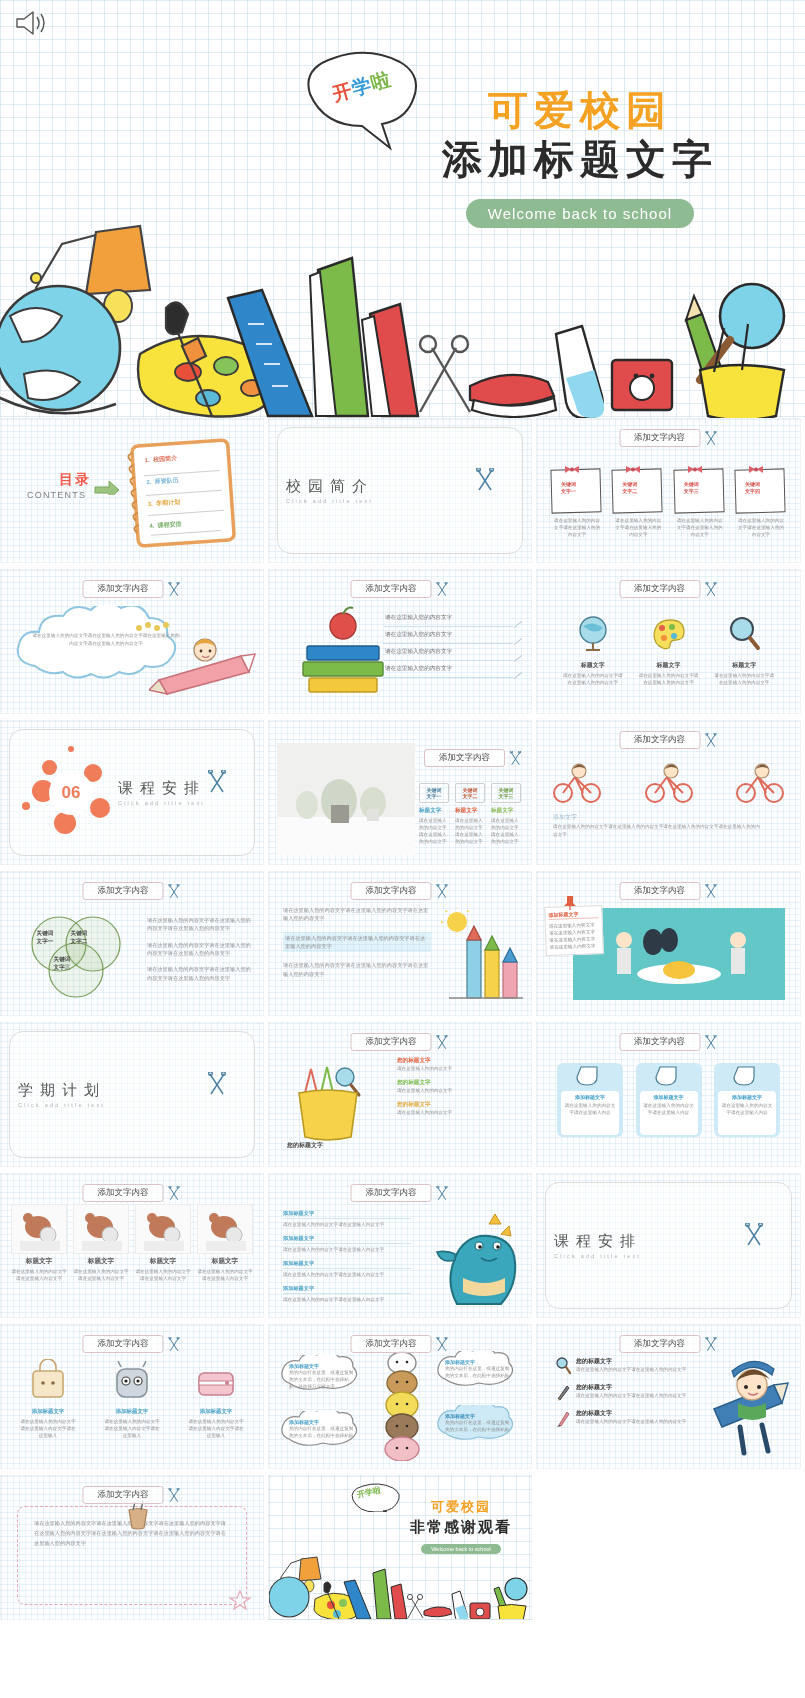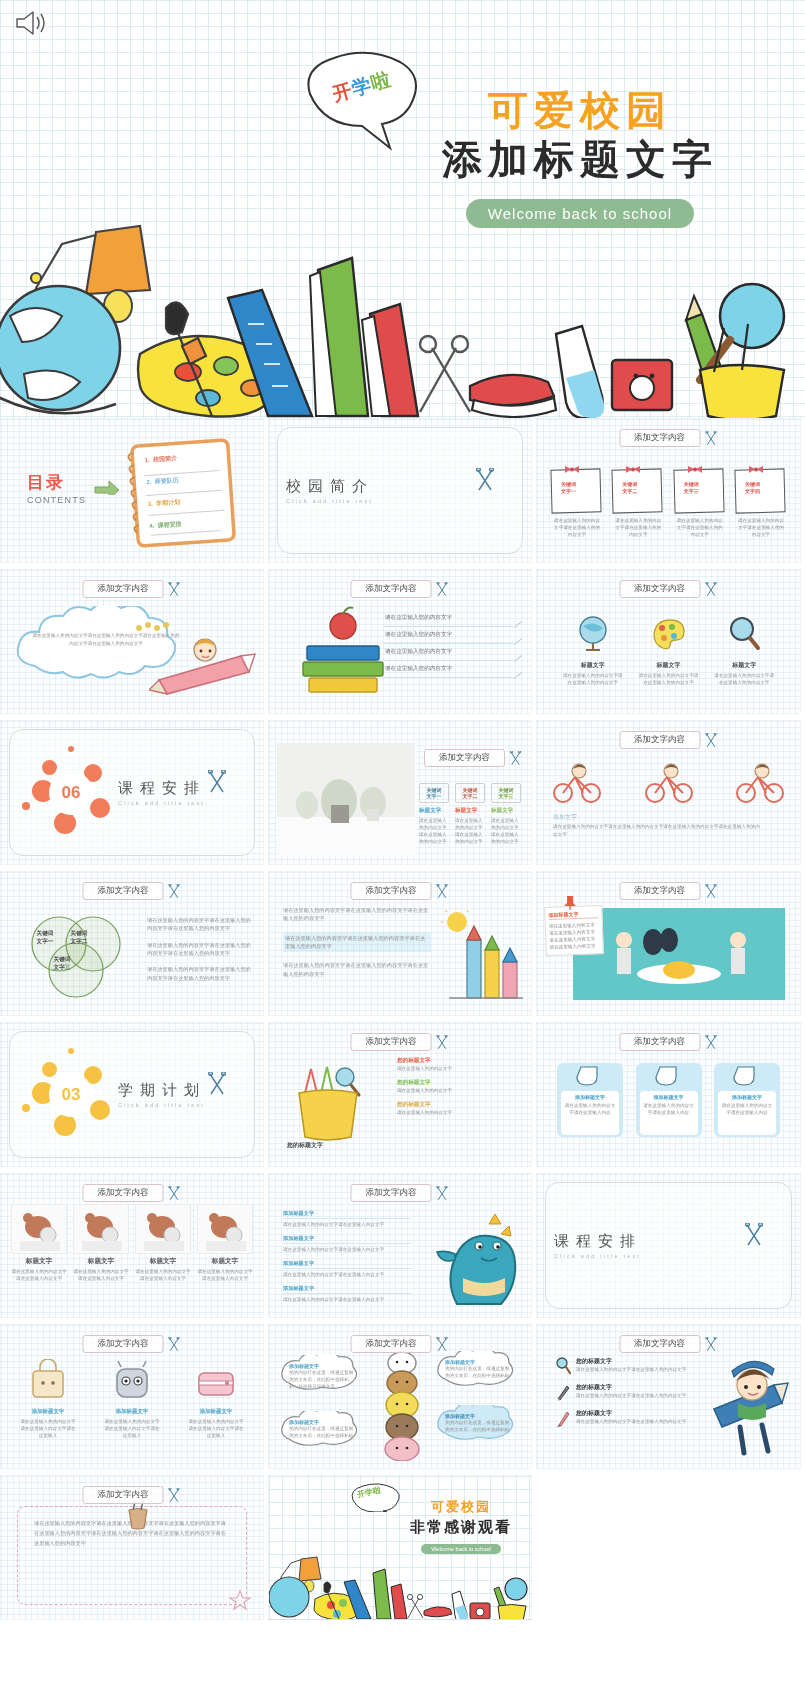--- a/index.html
+++ b/index.html
@@ -101,21 +101,21 @@
   .sec-sciss { position: absolute; right: 26px; top: 40px; width: 22px; height: 24px; }
 
   
   .tiny { font-size: 4.6px; line-height: 1.55; color: #8d8d8d; }
   .tiny2 { font-size: 5.2px; line-height: 1.6; color: #8d8d8d; }
   .kw { font-size: 5.6px; font-weight: bold; line-height: 1.4; }
   .cap { font-size: 6.6px; font-weight: bold; color: #555; }
 
   
   .contents-left { position: absolute; left: 26px; top: 52px; }
-  .contents-cn { font-size: 17px; font-weight: bold; color: #f15a4a; letter-spacing: 2px; font-family:Liberation Serif, serif; }
+  .contents-cn { font-size: 14px; font-weight: bold; color: #f15a4a; letter-spacing: 2px; font-family:Liberation Serif, serif;margin-left:32px; }
   .contents-en { font-size: 9px; color: #7f7f7f; letter-spacing: 1.2px; margin-top: 1px; }
   .arrow-ic { position: absolute; left: 92px; top: 56px; width: 28px; height: 20px; }
 
   .notebook { position: absolute; left: 118px; top: 14px; width: 122px; height: 118px; }
   .nb-line { font-size: 6px; color:#e0775f; font-weight:bold; }
 
   
   .pin-row { position: absolute; left: 14px; top: 44px; width: 236px; display: flex; justify-content: space-between; }
   .pin-card { position: relative; width: 52px; height: 52px; }
   .paper {
@@ -754,30 +754,20 @@
     </div>
   </div>
 
   <div class="spacer-v"></div>
 
   <div class="row">
 
     <div class="slide s3 grid-bg-fine">
       <div class="sec-card">
         <div class="sec-inner">
-          <div class="blob">
-            <div class="dot" style="left:0;top:26px;width:22px;height:22px;background:#f5c243;"></div>
-            <div class="dot" style="left:10px;top:6px;width:15px;height:15px;background:#f5c243;"></div>
-            <div class="dot" style="left:52px;top:10px;width:18px;height:18px;background:#f5c243;"></div>
-            <div class="dot" style="left:58px;top:44px;width:20px;height:20px;background:#f5c243;"></div>
-            <div class="dot" style="left:22px;top:58px;width:22px;height:22px;background:#f5c243;"></div>
-            <div class="dot" style="left:-10px;top:48px;width:8px;height:8px;background:#f5c243;"></div>
-            <div class="dot" style="left:36px;top:-8px;width:6px;height:6px;background:#f5c243;"></div>
-            <div class="ring" style="color:#f5c243">03</div>
-          </div>
           <div class="sec-titles">
             <div class="sec-title">学期计划</div>
             <div class="sec-click">Click add title text</div>
           </div>
         </div>
         <svg class="sec-sciss" viewBox="0 0 22 24">
             <g stroke="#4a7fa0" stroke-width="1.4" fill="none">
               <path d="M4 2 L17 22"></path>
               <path d="M18 2 L5 22"></path>
               <circle cx="4.5" cy="1.6" r="1.8"></circle>

